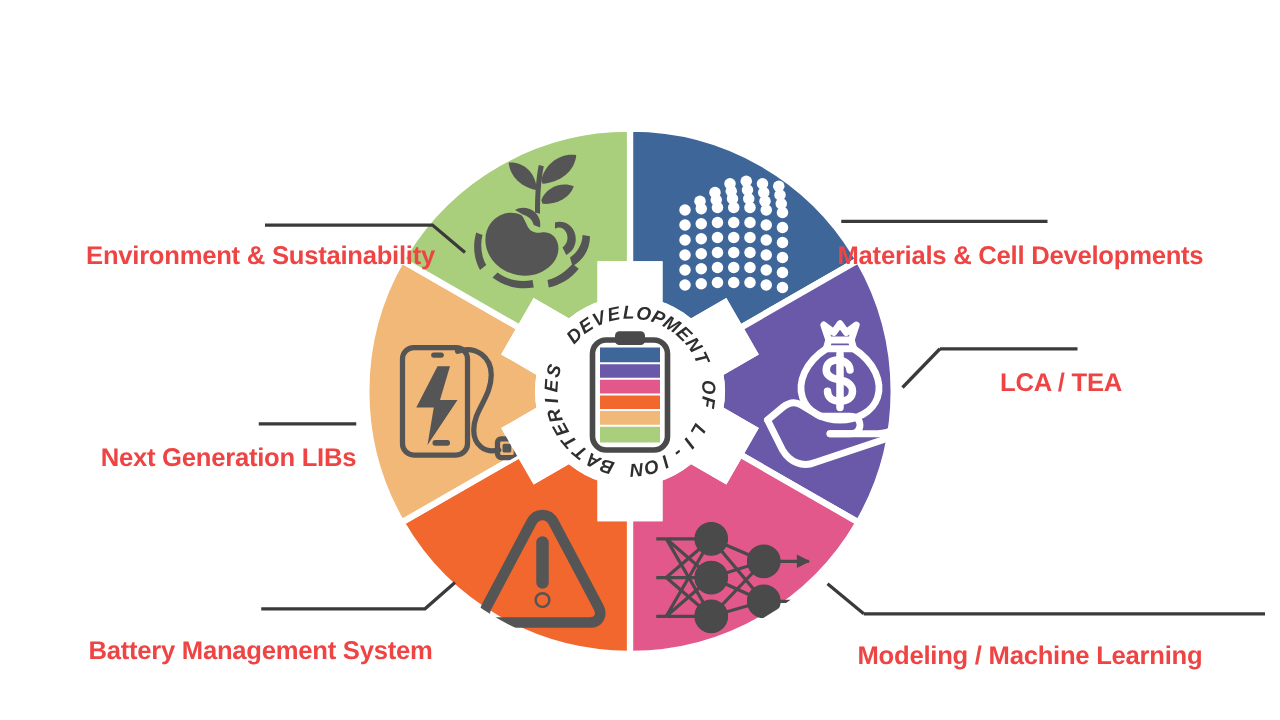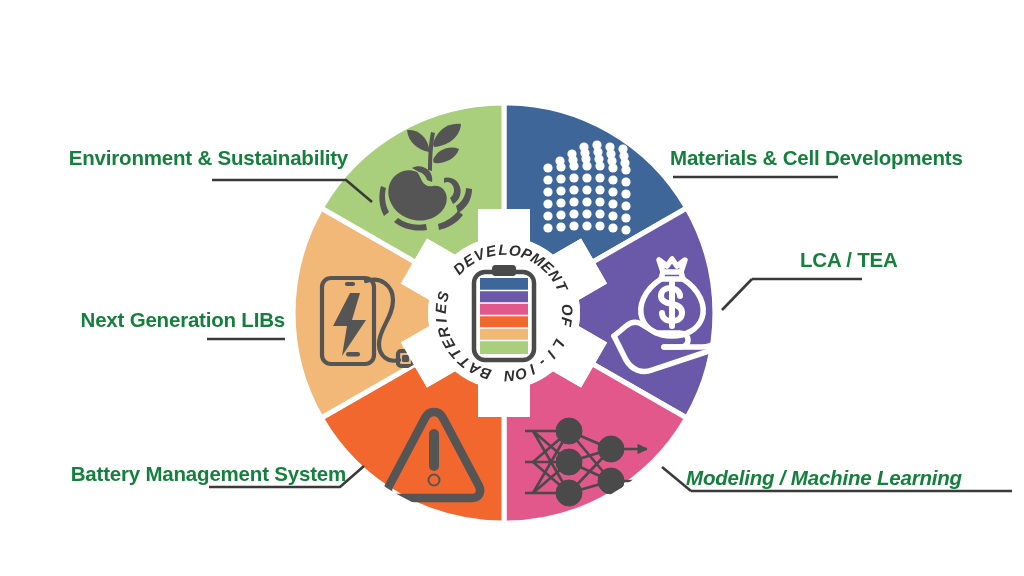--- a/index.html
+++ b/index.html
@@ -9,24 +9,25 @@
     font-family:"Liberation Sans", sans-serif;
     overflow:hidden;
     position:relative;
   }
   #stage{position:absolute;inset:0;width:1024px;height:576px;}
   .lbl{
     position:absolute;
     font-family:"Liberation Sans", sans-serif;
     font-weight:bold;
     font-size:20.5px;
-    color:#15803d;
+    color:#ef4444;
     letter-spacing:-0.2px;
     white-space:nowrap;
     line-height:1;
+    margin-top:47px;
   }
   .lbl.l{text-align:right;}
   .lbl.r{text-align:center;}
 </style>
 </head>
 <body>
 
 <div id="stage">
 
 <svg id="wheel" width="1024" height="576" viewBox="0 0 1024 576" xmlns="http://www.w3.org/2000/svg">
@@ -329,15 +330,15 @@
 <div class="lbl l" style="right:676px;top:148px;">Environment &amp; Sustainability</div>
 
 <div class="lbl l" style="right:739px;top:310px;">Next Generation LIBs</div>
 
 <div class="lbl l" style="right:678px;top:464px;">Battery Management System</div>
 
 <div class="lbl r" style="left:670px;top:148px;">Materials &amp; Cell Developments</div>
 
 <div class="lbl r" style="left:800px;top:250px;">LCA / TEA</div>
 
-<div class="lbl r" style="left:686px;top:468px;font-style:italic;">Modeling / Machine Learning</div>
+<div class="lbl r" style="left:686px;top:468px;">Modeling / Machine Learning</div>
 
 </div>
 
 </body></html>

